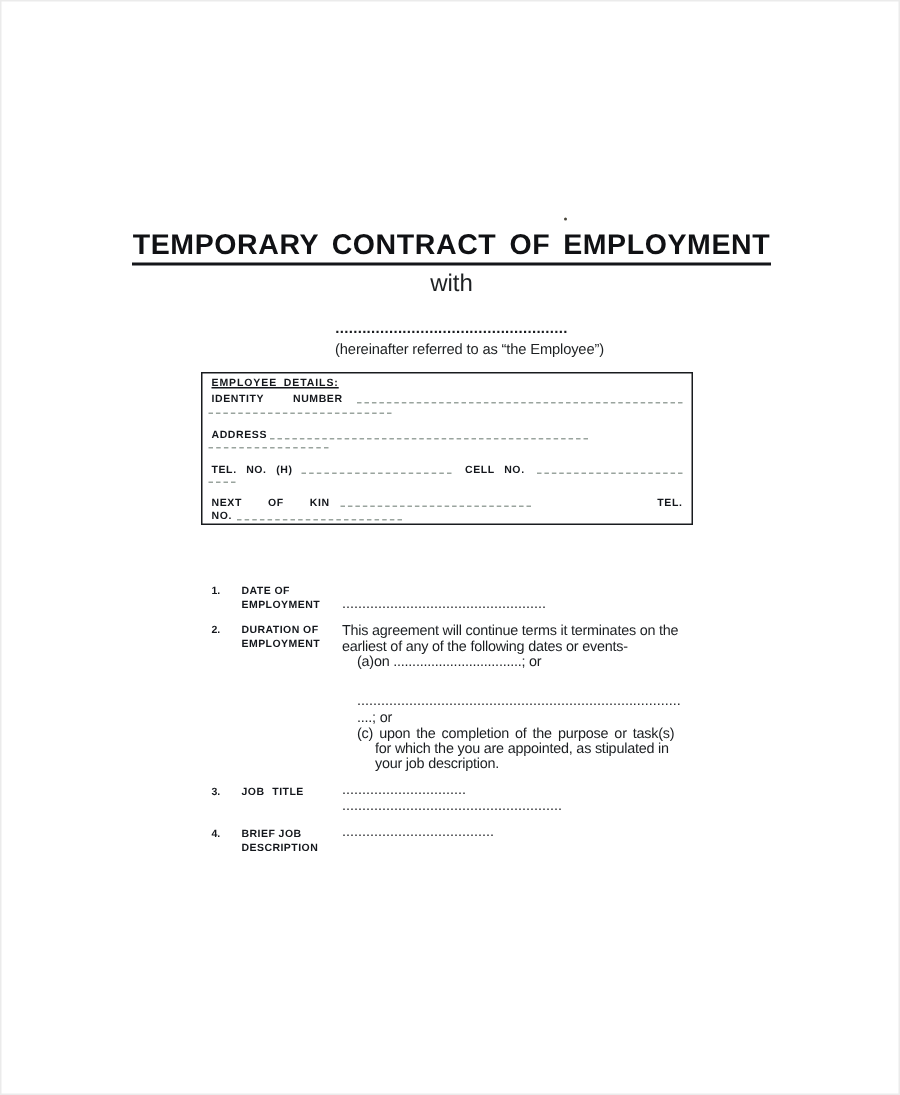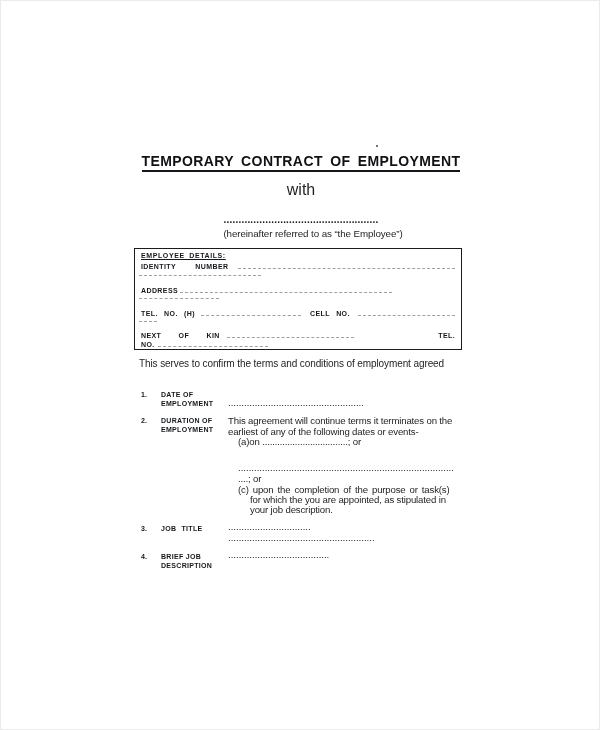--- a/index.html
+++ b/index.html
@@ -5,21 +5,21 @@
   html,body{margin:0;padding:0;background:#fff;}
   .page{
     position:relative;width:598px;height:728px;background:#ffffff;
     border:1px solid #ebebeb;overflow:hidden;
     font-family:"Liberation Sans","DejaVu Sans",sans-serif;
     color:#1d2022;
   }
   .abs{position:absolute;white-space:nowrap;}
   .center{left:0;width:600px;text-align:center;}
   .stray-dot{position:absolute;left:375px;top:144px;width:2px;height:2px;background:#4a463c;border-radius:50%;}
-  .doc-title{top:152px;font-size:14px;font-weight:bold;letter-spacing:.4px;word-spacing:3px;color:#101114;}
+  .doc-title{top:152px;font-size:19px;font-weight:bold;letter-spacing:.4px;word-spacing:3px;color:#101114;}
   .doc-title span{border-bottom:2px solid #14161a;padding-bottom:1px;}
   .with-line{top:180px;font-size:16px;}
   .name-leader{top:213px;font-size:10px;font-weight:bold;letter-spacing:.2px;color:#1b1d20;}
   .caption{top:227px;font-size:9.8px;letter-spacing:-.1px;padding-left:12px;}
 
   
   .ebox{position:absolute;left:133px;top:247px;width:326px;height:100px;border:1.5px solid #191b1e;}
   .ebox .row{position:absolute;left:6px;right:6px;display:flex;align-items:flex-end;font-size:7px;font-weight:bold;letter-spacing:.4px;color:#14171c;}
   .ebox .gline{border-bottom:1px dashed #9aa49e;height:1px;align-self:flex-end;margin-bottom:1px;}
   .ebox .heading{text-decoration:underline;letter-spacing:.6px;word-spacing:2px;}
@@ -88,21 +88,20 @@
       <span class="grow"></span>
       <span>TEL.</span>
     </div>
     <div class="row" style="top:92px;">
       <span>NO.</span>
       <span class="gline" style="width:110px;margin-left:3px;"></span>
     </div>
   </div>
 
   <div class="abs intro">
-    <div>This serves to confirm the terms and conditions of employment agreed</div>
   </div>
 
   <div class="abs cnum" style="left:140px;top:390px;">1.</div>
   <div class="abs clabel" style="left:160px;top:390px;">
     <div>DATE OF</div>
     <div>EMPLOYMENT</div>
   </div>
   <div class="abs dots" style="left:227px;top:397px;">...................................................</div>
 
   <div class="abs cnum" style="left:140px;top:416px;">2.</div>

